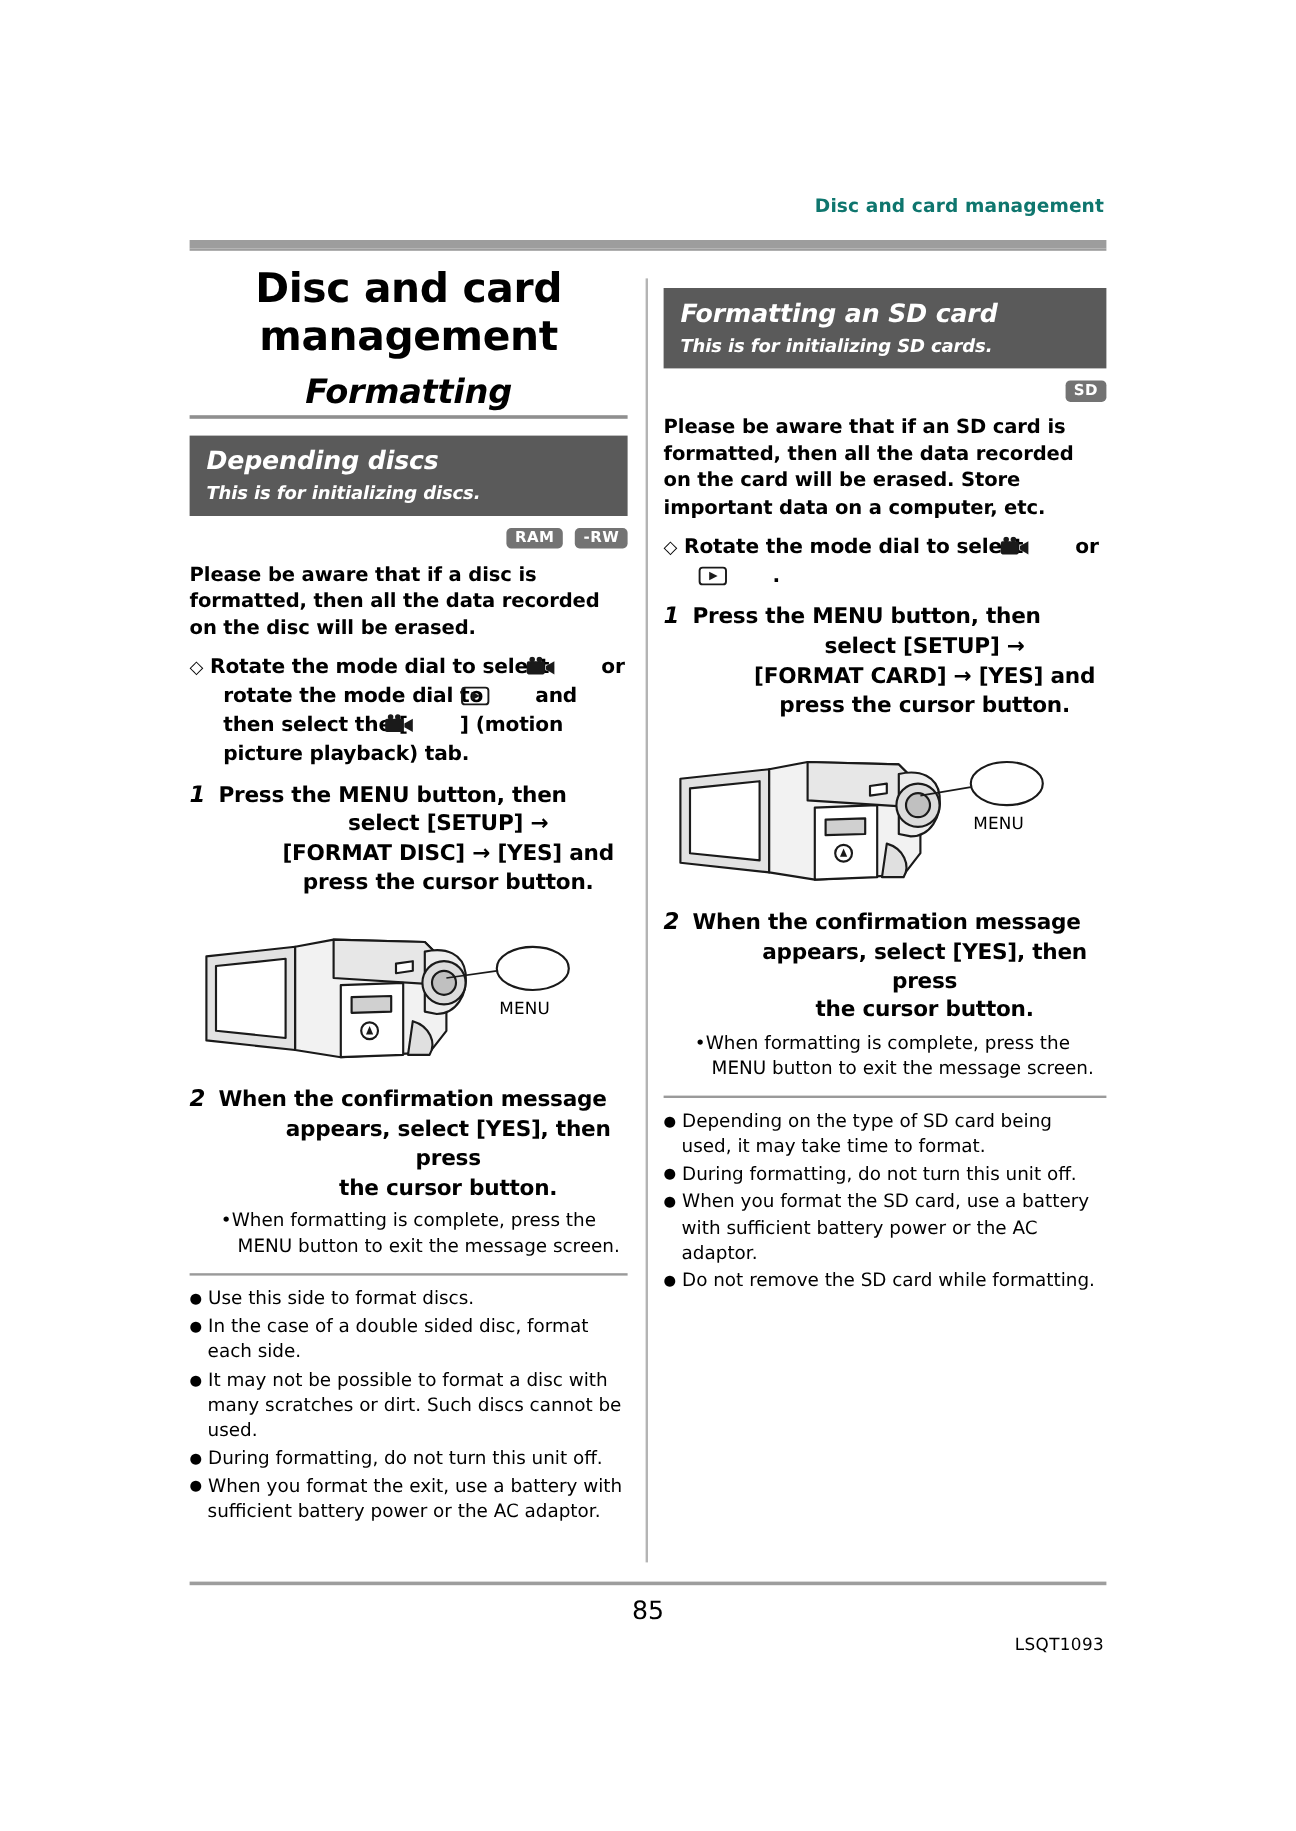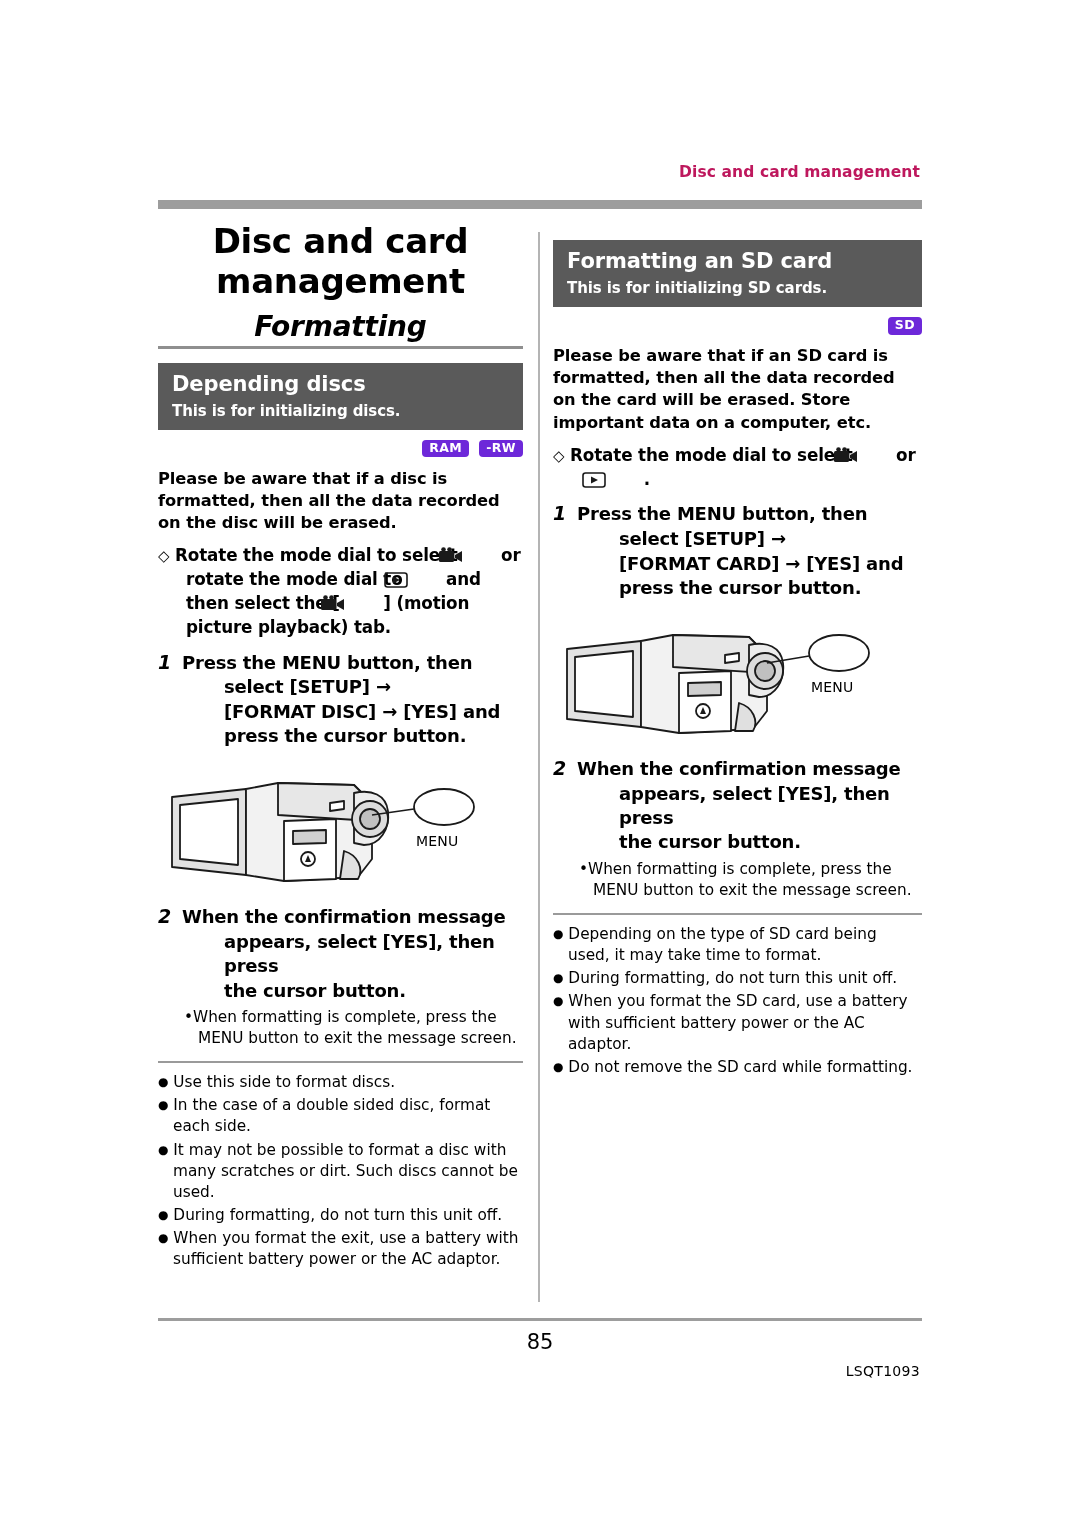--- a/index.html
+++ b/index.html
@@ -23,21 +23,21 @@
   }
 
   
   .running-head {
     position: absolute;
     right: 160px;
     top: 163px;
     font-size: 15.5px;
     font-weight: bold;
     letter-spacing: 0.1px;
-    color: #be185d;
+    color: #0f766e;
   }
   .head-rule {
     position: absolute;
     left: 158px;
     top: 200px;
     width: 764px;
     height: 7px;
     background: #9d9d9d;
   }
   .head-rule .thin {
@@ -92,20 +92,21 @@
     background: #8f8f8f;
     margin: 3px 0 14px 0;
   }
 
   
   .head-box {
     background: #5a5a5a;
     color: #ffffff;
     padding: 9px 14px 10px 14px;
     box-sizing: border-box;
+    font-style: italic;
   }
   .head-box .hb-title {
     font-size: 21px;
     font-weight: bold;
     line-height: 1.15;
     letter-spacing: -0.1px;
   }
   .head-box .hb-sub {
     font-size: 15px;
     font-weight: bold;
@@ -114,21 +115,21 @@
   }
 
   
   .badge-row {
     text-align: right;
     margin: 7px 0 12px 0;
     height: 19px;
   }
   .badge {
     display: inline-block;
-    background: #6d28d9;
+    background: #737373;
     color: #ffffff;
     font-size: 12.5px;
     font-weight: bold;
     border-radius: 4px;
     padding: 2px 7px 3px 7px;
     line-height: 1;
     margin-left: 5px;
     letter-spacing: 0.4px;
   }
 
@@ -164,20 +165,21 @@
   }
   .step .num {
     font-style: italic;
     font-size: 19px;
     padding-right: 11px;
   }
   .step .cont {
     display: block;
     padding-left: 33px;
     text-indent: 0;
+    text-align: center;
   }
   .note-sub {
     font-size: 15.3px;
     line-height: 1.38;
     margin: 4px 0 0 0;
     padding-left: 40px;
     text-indent: -14px;
   }
   .sep-rule {
     height: 2px;

